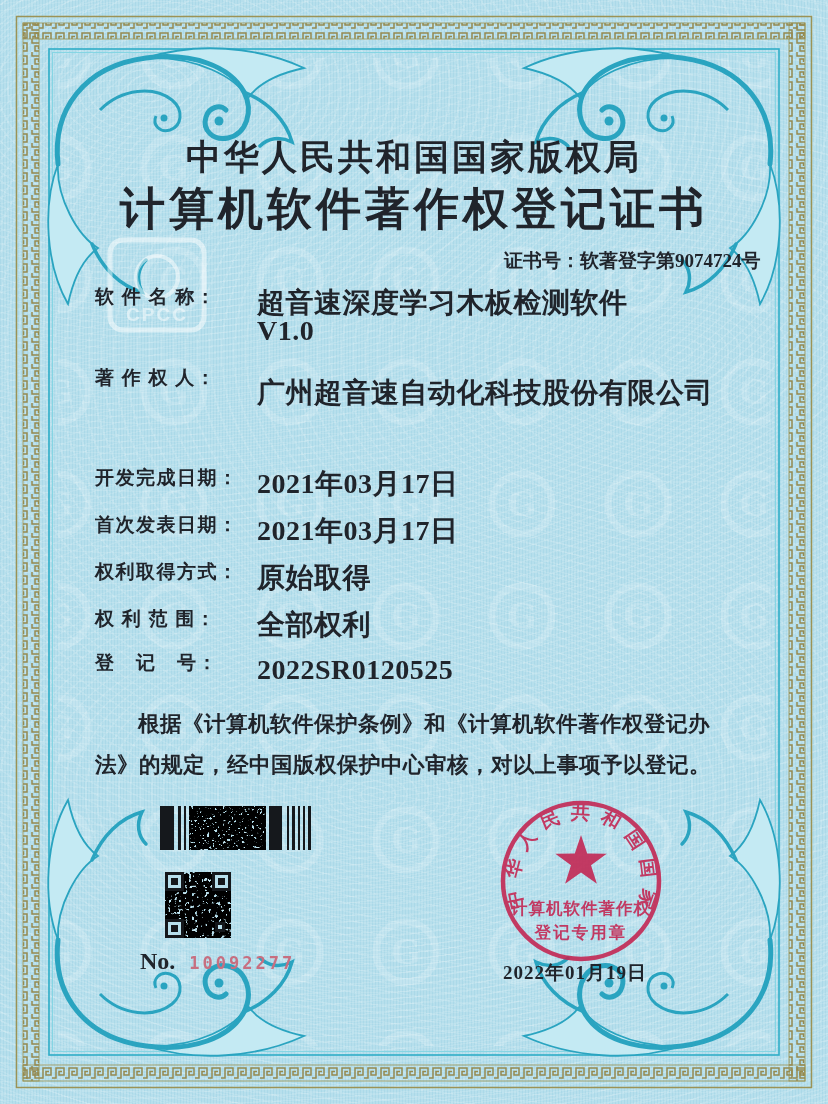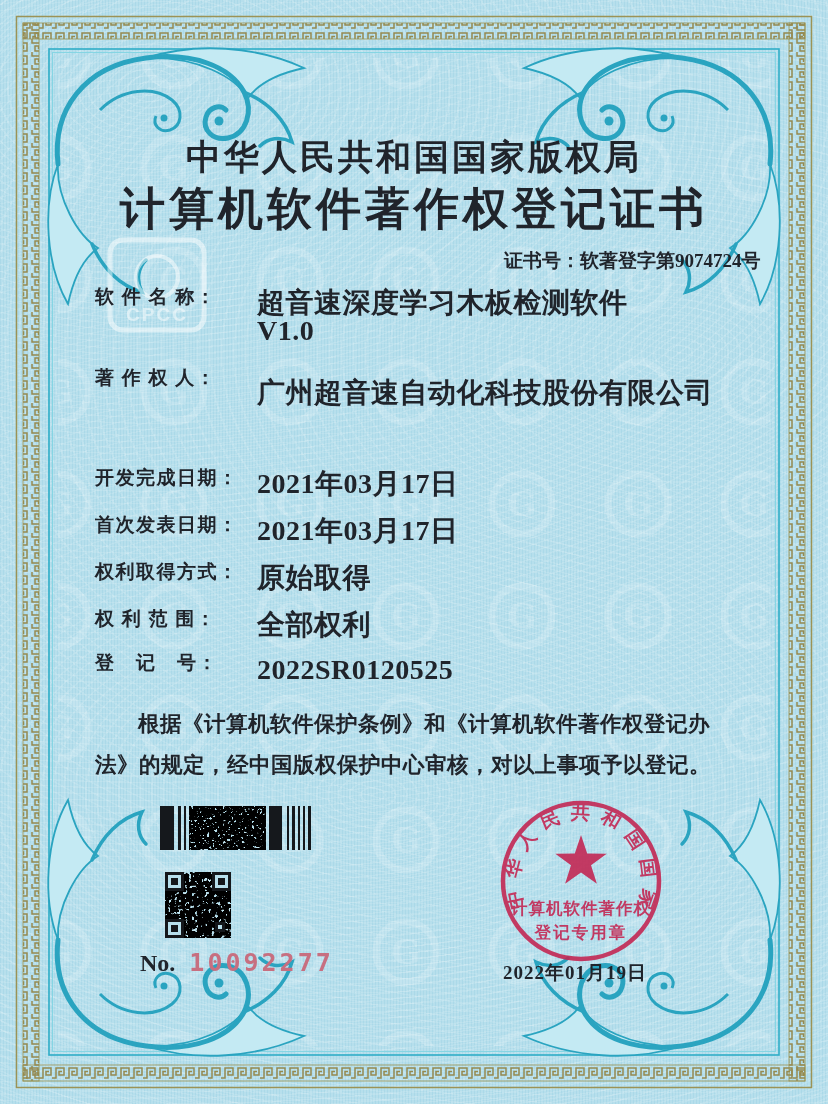--- a/index.html
+++ b/index.html
@@ -17,21 +17,21 @@
   .deco{left:0;top:0;z-index:1;pointer-events:none;}
   .content{z-index:5;}
   .title1{top:134px;left:0;width:828px;text-align:center;font-size:35px;font-weight:bold;letter-spacing:3px;}
   .title2{top:179px;left:0;width:828px;text-align:center;font-size:45px;font-weight:bold;letter-spacing:4px;}
   .certline{top:248px;left:504px;font-size:19px;font-weight:bold;}
   .row{left:0;top:0;}
   .lbl{position:absolute;left:95px;font-size:19px;font-weight:bold;letter-spacing:1.5px;white-space:pre;}
   .val{position:absolute;left:257px;font-size:28px;font-weight:600;letter-spacing:0.5px;white-space:pre;}
   .statement{top:704px;left:95px;width:654px;font-size:21.5px;font-weight:600;line-height:41px;text-indent:2em;letter-spacing:0.5px;}
   .serialline{top:948px;left:140px;font-size:24px;font-weight:bold;}
-  .serialnum{font-family:"DejaVu Sans Mono","Liberation Mono",monospace;color:#c76f80;font-weight:bold;font-size:25px;letter-spacing:3px;margin-left:14px;}
+  .serialnum{font-family:"DejaVu Sans Mono","Liberation Mono",monospace;color:#c76f80;font-weight:bold;font-size:17px;letter-spacing:3px;margin-left:14px;}
   .issuedate{top:960px;left:503px;font-size:19px;font-weight:bold;letter-spacing:1px;}
   .sealbox{left:496px;top:799px;z-index:6;}
   .barcodebox{left:160px;top:806px;}
   .qrbox{left:165px;top:872px;}
 </style>
 </head>
 <body>
 
 <div class="page">
 

